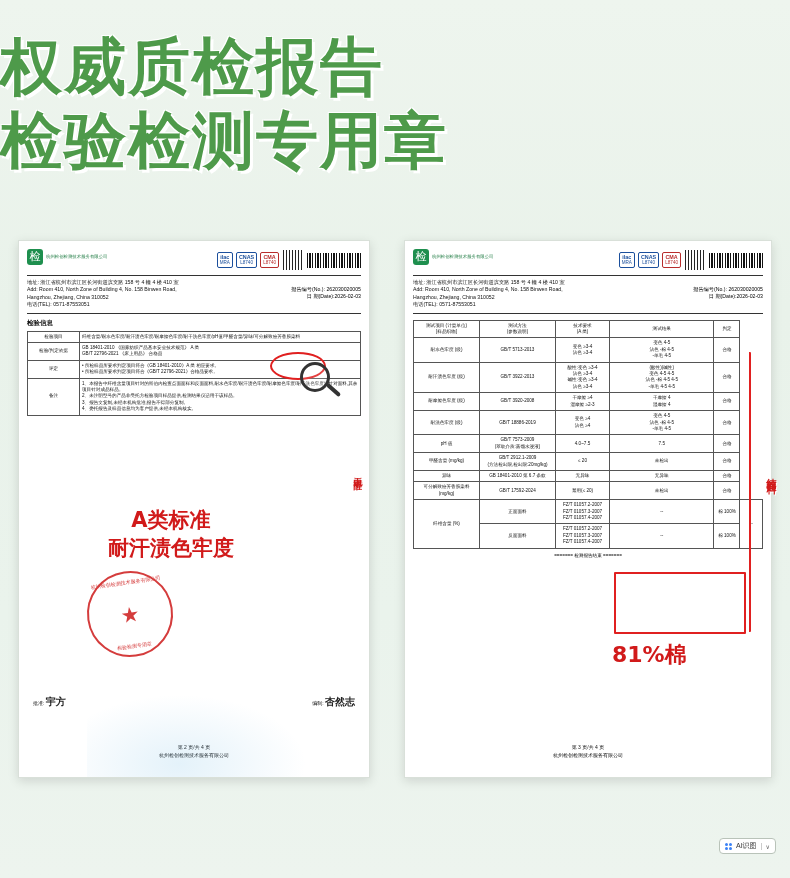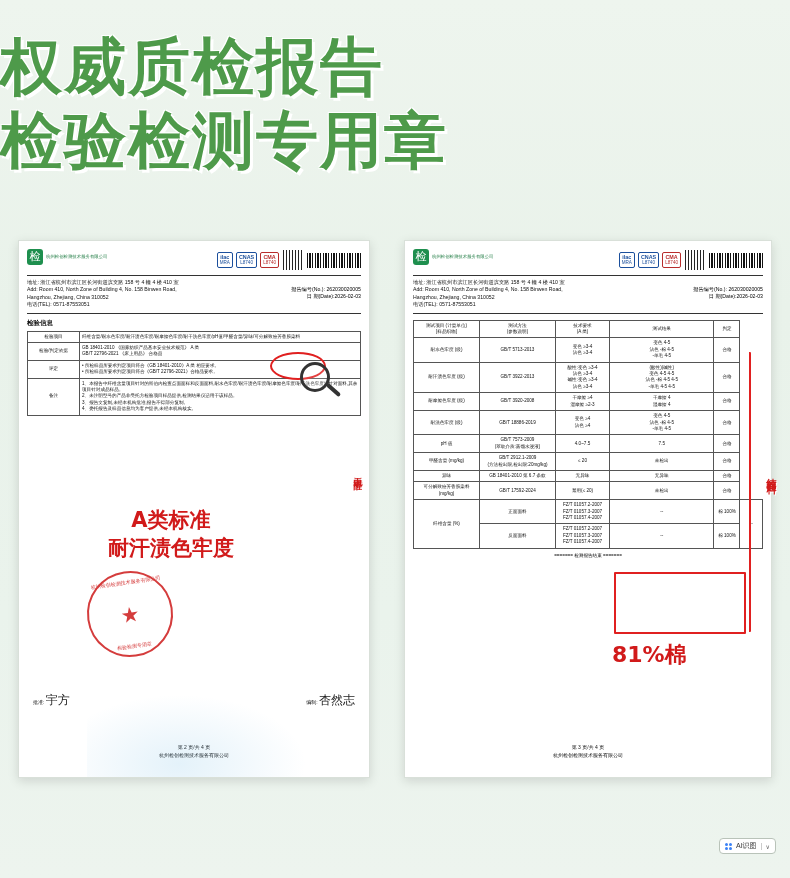--- a/index.html
+++ b/index.html
@@ -114,21 +114,21 @@
     text-align:center; font-size:5px; color:#cf2222;
   }
   .redstamp .ring-bot {
     position:absolute; bottom:6px; left:0; width:100%;
     text-align:center; font-size:5px; color:#cf2222;
   }
   .sign-row {
     display:flex; justify-content:space-between;
     font-size:5px; margin-top:6px; color:#111;
   }
-  .sign-hand { font-family:"DejaVu Serif", serif; font-size:12px; color:#222; }
+  .sign-hand { font-family:"DejaVu Serif", serif; font-size:10px; color:#222;font-weight:bold; }
 
   .foot {
     position:absolute; left:0; bottom:10px; width:100%;
     text-align:center; font-size:5px; line-height:8px; color:#111;
   }
 
   
   .callout {
     position:absolute;
     font-family:"DejaVu Sans","Liberation Sans",sans-serif;

